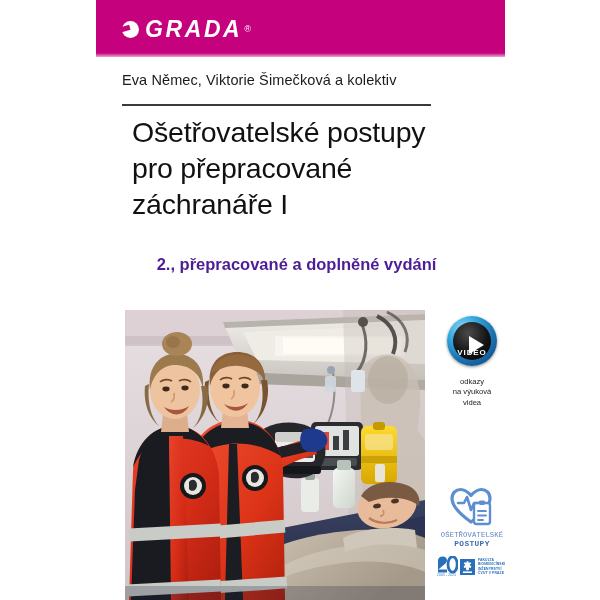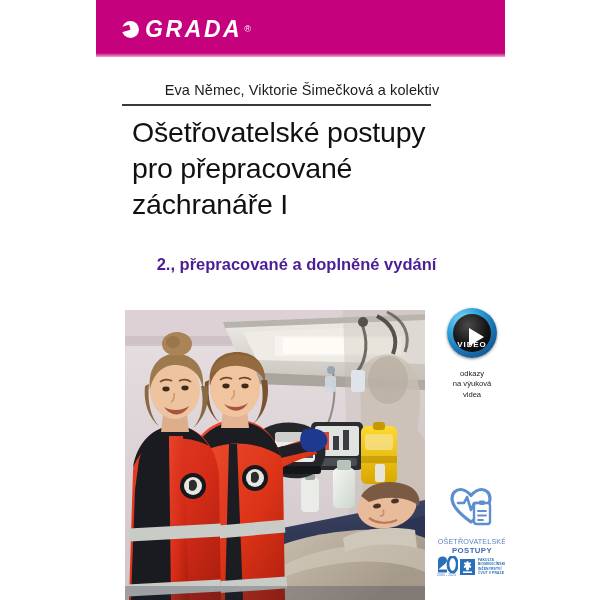--- a/index.html
+++ b/index.html
@@ -81,27 +81,26 @@
     color: #ffffff;
     font-size: 9px;
     margin-left: 2px;
     vertical-align: super;
   }
 
   
   .authors {
     position: absolute;
     left: 26px;
-    top: 82px;
+    top: 72px;
     width: 360px;
     font-size: 14.5px;
     color: #1b1b1b;
     letter-spacing: 0.1px;
     font-family: "Liberation Sans", sans-serif;
-    text-align: center;
   }
   .author-rule {
     position: absolute;
     left: 26px;
     top: 104px;
     width: 309px;
     height: 2px;
     background: #3a3a3a;
   }
 
@@ -152,21 +151,21 @@
     position: absolute;
     left: 349px;
     top: 308px;
     width: 54px;
     text-align: center;
   }
   .video-disc {
     position: relative;
     width: 50px;
     height: 50px;
-    margin: 0 auto;
+    margin: 8px auto;
     border-radius: 50%;
     background:
       radial-gradient(circle at 32% 26%, #8fd8f7 0%, #34a9e0 30%, #1b6fae 62%, #0d3f72 100%);
     box-shadow: 0 1px 3px rgba(0,0,0,0.45);
     text-decoration: underline;
   }
   .video-disc-inner {
     position: absolute;
     left: 6px;
     top: 6px;
@@ -207,26 +206,26 @@
 
   
   .op-mark {
     position: absolute;
     left: 340px;
     top: 486px;
     width: 72px;
     text-align: center;
   }
   .op-mark-caption {
-    margin-top: 7px;
+    margin-top: 1px;
     font-size: 7.2px;
     line-height: 1.25;
     color: #5d86bf;
     letter-spacing: 0.15px;
-    font-family: Liberation Sans, sans-serif;
+    font-family: Liberation Mono, monospace;
   }
   .op-mark-caption .l2 {
     font-weight: bold;
     color: #3f6cb0;
     font-size: 7.8px;
     letter-spacing: 0.4px;
   }
 
   
   .uni-logo {

